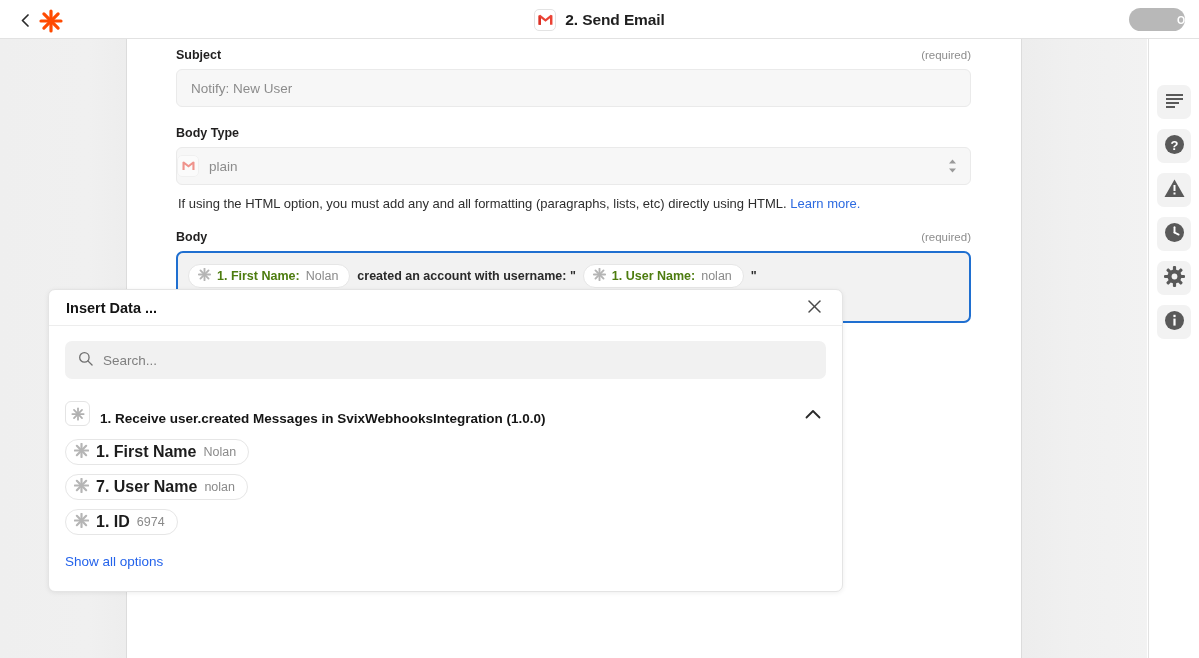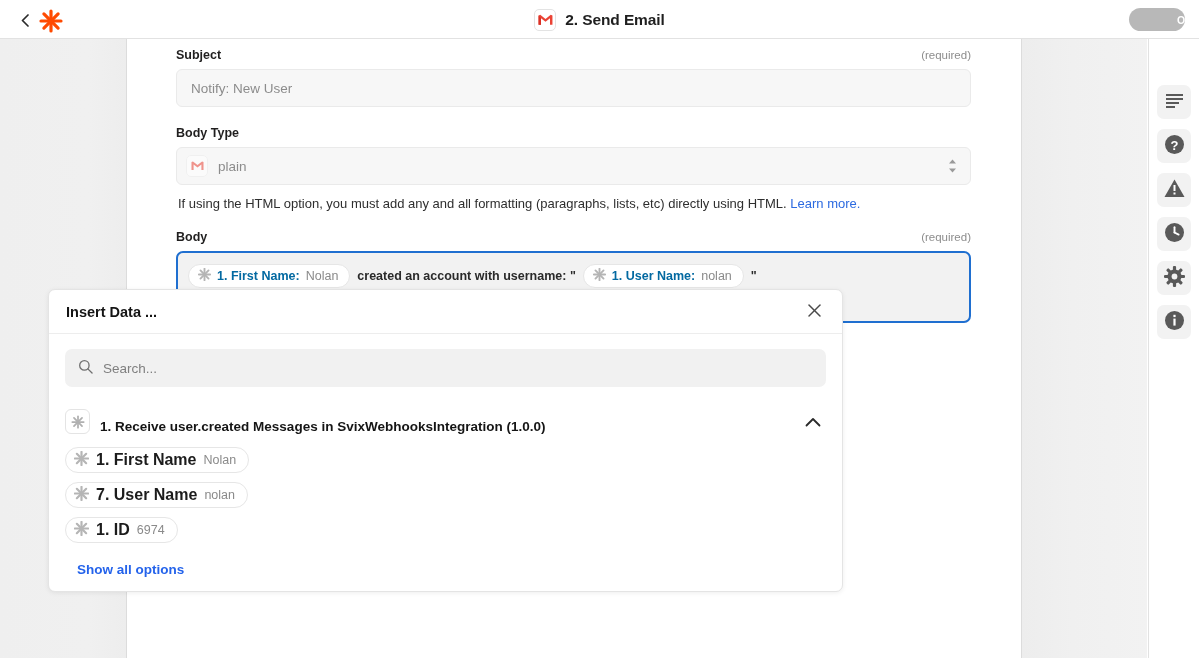--- a/index.html
+++ b/index.html
@@ -103,21 +103,21 @@
   .field-req { font-size: 11.5px; color: #8d8d8d; }
 
   .input-box {
     background: #f7f7f7; border: 1px solid #eaeaea; border-radius: 6px;
     height: 38px; display: flex; align-items: center; padding: 0 14px;
     font-size: 13.5px; color: #8c8c8c;
   }
 
   .select-box {
     background: #f7f7f7; border: 1px solid #eaeaea; border-radius: 6px;
-    height: 38px; display: flex; align-items: center; padding: 0 10px 0 9px;
+    height: 38px; display: flex; align-items: center; padding: 0 10px 0 0;
     position: relative; cursor: pointer;
   }
   .sel-icon {
     width: 22px; height: 22px; border-radius: 5px; background: #fff;
     border: 1px solid #ececec; display: flex; align-items: center;
     justify-content: center; margin-right: 10px; opacity: 0.55;
   }
   .sel-value { font-size: 13.5px; color: #8c8c8c; }
   .stepper {
     position: absolute; right: 13px; top: 50%; transform: translateY(-50%);
@@ -131,35 +131,35 @@
   .body-box {
     background: #f2f2f2; border: 2px solid #1f6fd0; border-radius: 7px;
     height: 72px; padding: 11px 10px;
   }
   .tokens { display: flex; align-items: center; flex-wrap: wrap; gap: 0; }
   .token {
     display: inline-flex; align-items: center; gap: 6px;
     background: #ffffff; border: 1px solid #e6e6e6; border-radius: 13px;
     padding: 3px 11px 3px 9px; height: 24px; cursor: pointer;
   }
-  .token-name { font-size: 12.5px; font-weight: bold; color: #0369a1; }
+  .token-name { font-size: 12.5px; font-weight: bold; color: #4d7c0f; }
   .token-val { font-size: 12.5px; color: #8a8a8a; }
   .plaintext {
     font-size: 12.5px; font-weight: bold; color: #2a2a2a; padding: 0 7px;
     white-space: pre;
   }
 
   
   .panel {
     position: absolute; left: 48px; top: 289px; width: 795px; height: 303px;
     background: #ffffff; border: 1px solid #e4e4e4; border-radius: 7px;
     box-shadow: 0 1px 5px rgba(0,0,0,0.07);
   }
   .panel-head {
-    height: 44px; border-bottom: 1px solid #ededed;
+    height: 36px; border-bottom: 1px solid #ededed;
     display: flex; align-items: center; justify-content: space-between;
     padding: 0 20px 0 17px;
   }
   .panel-title { font-size: 14.5px; font-weight: bold; color: #141414; }
   .panel-close {
     font-size: 17px; color: #555; cursor: pointer; line-height: 1;
     font-family: "Liberation Sans", sans-serif;
   }
   .panel-body { padding: 15px 16px 0 16px; }
 
@@ -187,22 +187,22 @@
   .chip {
     display: inline-flex; align-items: center; gap: 7px;
     background: #ffffff; border: 1px solid #e6e6e6; border-radius: 14px;
     height: 26px; padding: 0 12px 0 8px; align-self: flex-start;
     cursor: pointer;
   }
   .chip-name { font-size: 16px; font-weight: bold; color: #1c1c1c; }
   .chip-val { font-size: 12.5px; color: #8a8a8a; }
 
   .show-all {
-    margin-top: 19px; margin-left: 12px;
-    font-size: 13.5px; font-weight: bold; color: #2463eb;
+    margin-top: 19px; 
+    font-size: 13.5px; font-weight: normal; color: #2463eb;
     cursor: pointer; display: inline-block; text-align: center;
   }
 </style>
 </head>
 <body>
 
 <div class="topbar">
   <div class="back-chevron">
     <svg width="8" height="13" viewBox="0 0 8 13">
       <path d="M7 1 L1.5 6.5 L7 12" stroke="#2b2b2b" stroke-width="1.7" fill="none" stroke-linecap="round" stroke-linejoin="round"></path>

